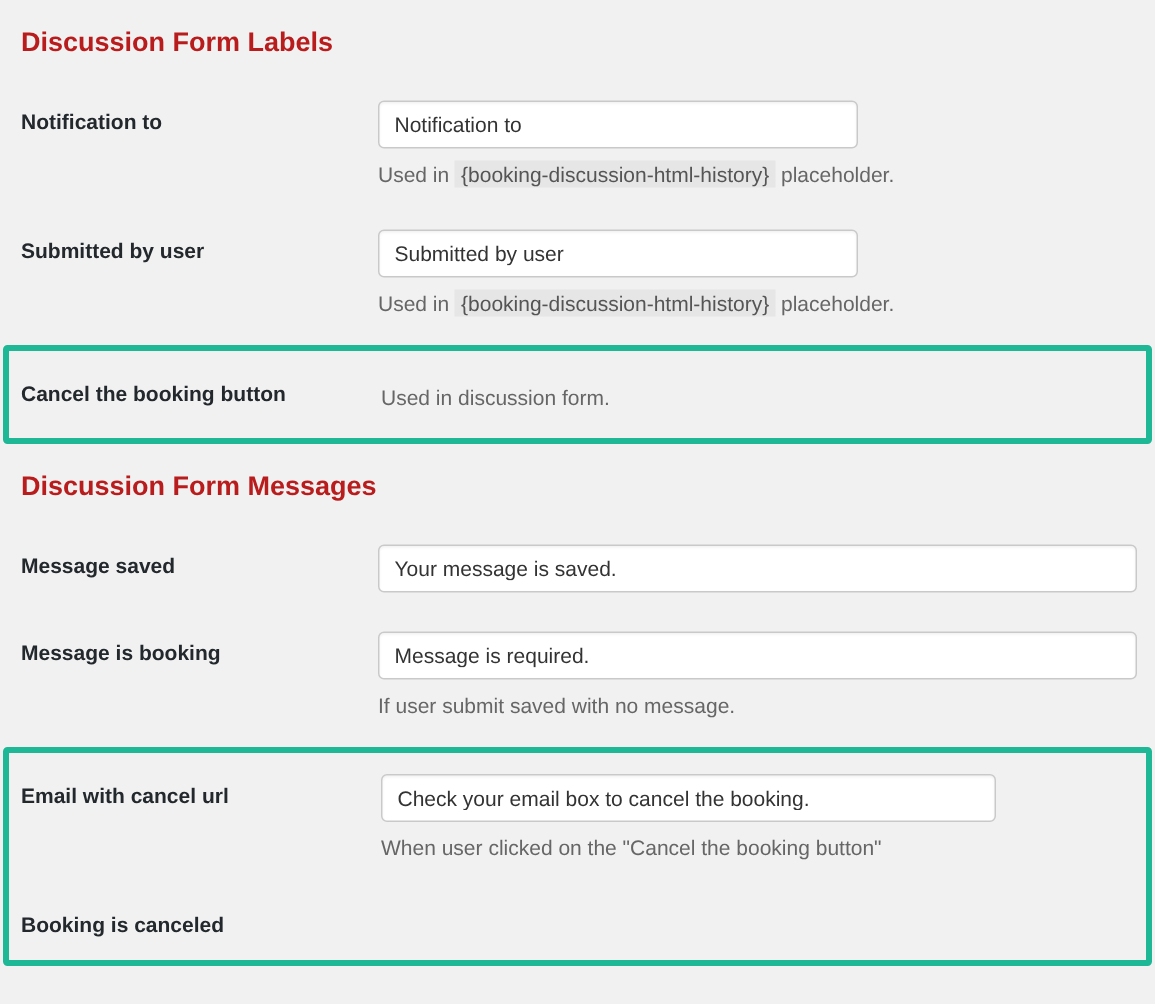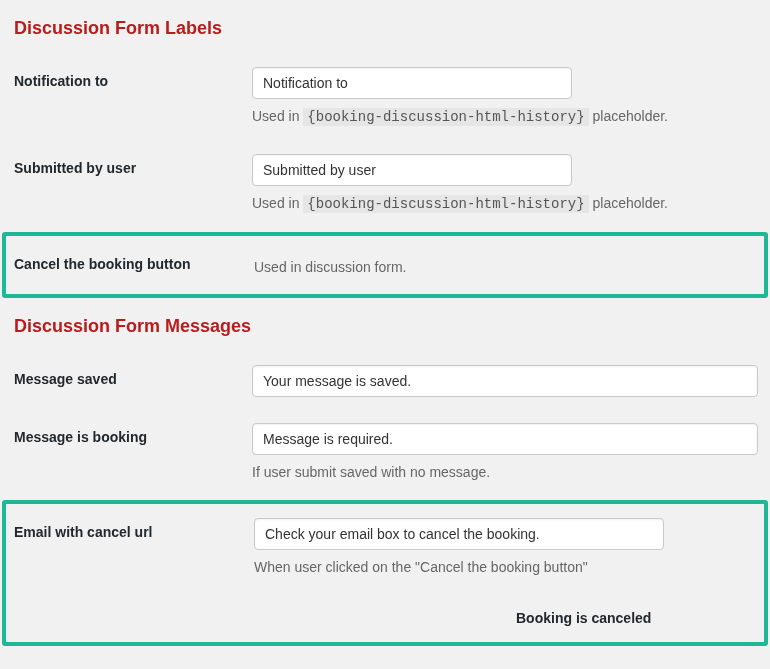--- a/index.html
+++ b/index.html
@@ -51,34 +51,34 @@
   .row-control input.mid {
     max-width: 410px;
   }
   .helper {
     font-size: 14px;
     color: #666;
     margin-top: 8px;
     line-height: 1.4;
   }
   .code-chip {
-    font-family: Liberation Mono, monospace;
+    font-family: Liberation Sans, sans-serif;
     color: #555;
     background: #e6e6e6;
     padding: 1px 4px;
     border-radius: 0;
     font-size: 14px;
   }
   .highlight-box {
     border: 4px solid #1fb897;
     border-radius: 3px;
     margin: 4px 2px 10px 2px;
     padding: 2px 0 2px 0;
   }
-  .highlight-box .row { padding-left: 8px; padding-right: 8px; justify-content: flex-end; }
+  .highlight-box .row { padding-left: 8px; padding-right: 8px; }
   .highlight-box .row-label { padding-left: 0; }
 </style>
 </head>
 <body>
 
 <div class="section-title">Discussion Form Labels</div>
 
 <div class="row">
   <div class="row-label">Notification to</div>
   <div class="row-control">

